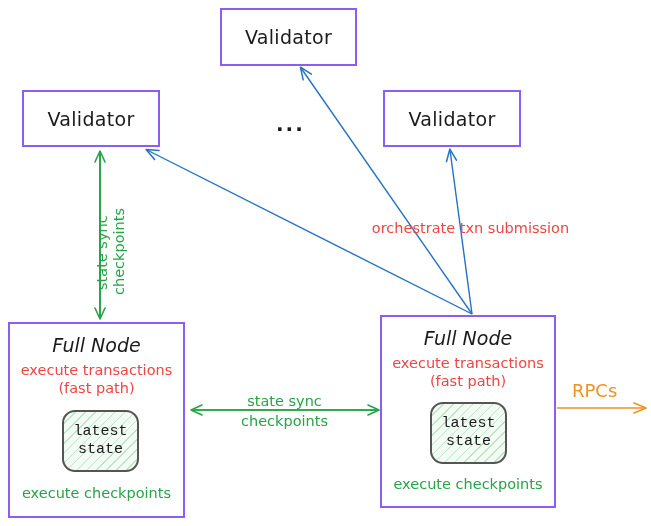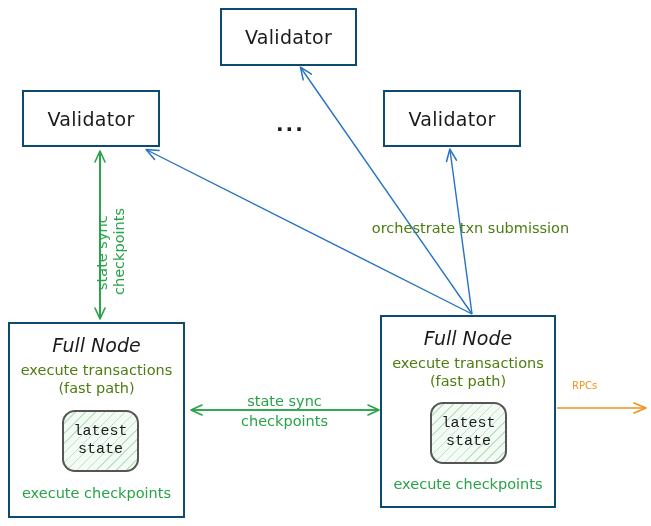--- a/index.html
+++ b/index.html
@@ -24,21 +24,21 @@
     position: absolute;
     left: 0; top: 0;
     width: 651px;
     height: 526px;
     pointer-events: none;
   }
   .node-box {
     position: absolute;
     box-sizing: border-box;
     background: #ffffff;
-    border: 2px solid #0c4a6e;
+    border: 2px solid #8b5cf6;
   }
   .node-title {
     font-family: "DejaVu Sans", sans-serif;
     font-style: italic;
     color: #1a1a1a;
     text-align: center;
     white-space: nowrap;
   }
   .validator-box {
     display: flex;
@@ -53,36 +53,36 @@
   .fullnode-box {
     display: block;
     padding-top: 10px;
   }
   .fullnode-box .node-title {
     font-size: 19px;
     font-style: italic;
     margin-bottom: 5px;
   }
   .blue-text {
-    color: #4d7c0f;
+    color: #ef4444;
     font-size: 14.5px;
     text-align: center;
     line-height: 1.25;
     white-space: nowrap;
   }
   .green-text {
     color: #27a348;
     font-size: 14.5px;
     text-align: center;
     line-height: 1.25;
     white-space: nowrap;
   }
   .orange-text {
     color: #f0921e;
-    font-size: 10px;
+    font-size: 18px;
     white-space: nowrap;
   }
   .state-box {
     position: absolute;
     box-sizing: border-box;
     border: 2px solid #555555;
     border-radius: 13px;
     background-color: #f3fbf4;
     background-image: repeating-linear-gradient(
       -45deg,

